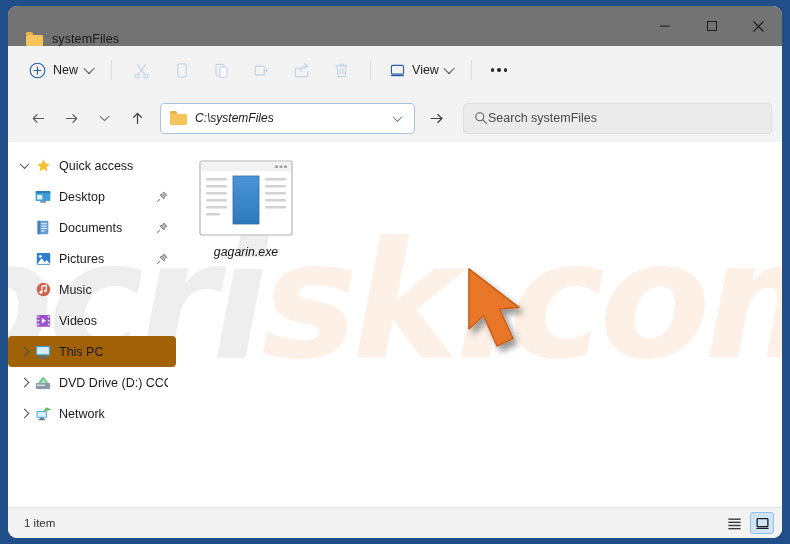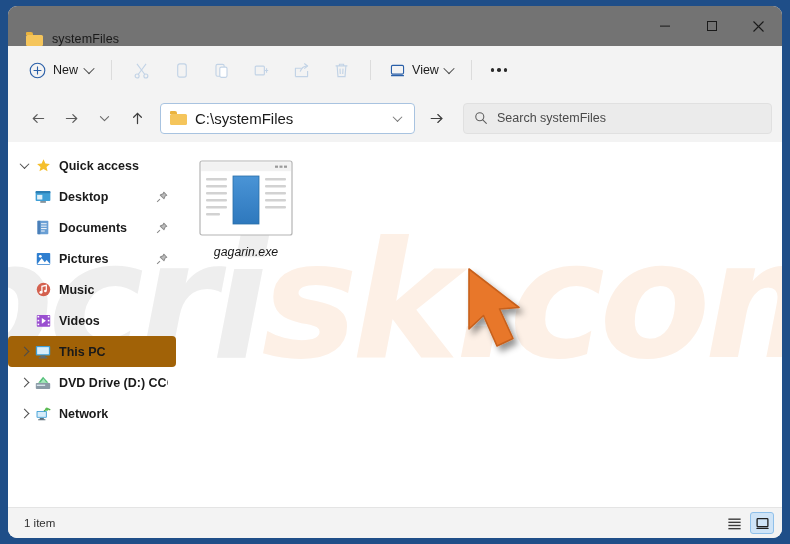--- a/index.html
+++ b/index.html
@@ -190,25 +190,26 @@
     border: 1px solid #a8c3e0;
     border-radius: 4px;
     display: flex;
     align-items: center;
     padding: 0 8px 0 9px;
     margin-left: 6px;
     max-width: 255px;
     box-sizing: border-box;
   }
   #address-path {
-    font-size: 15px;
+    font-size: 12px;
     color: #1a1a1a;
     margin-left: 8px;
     white-space: nowrap;
     overflow: hidden;
+    font-style: italic;
   }
   #address-dropdown {
     margin-left: auto;
     display: flex;
     align-items: center;
     justify-content: center;
     width: 18px; height: 24px;
   }
   #address-dropdown .chev {
     border-color: #777;
@@ -229,21 +230,20 @@
     border-radius: 4px;
     display: flex;
     align-items: center;
     padding: 0 10px;
     margin-left: 10px;
     box-sizing: border-box;
   }
   #search-placeholder {
     font-size: 12.5px;
     color: #4a4a4a;
-    margin-left: 9px;
     white-space: nowrap;
   }
 
   
   #explorer-body {
     flex: 1;
     display: flex;
     background: #ffffff;
     position: relative;
     overflow: hidden;
@@ -275,21 +275,20 @@
 
   
   #nav-pane {
     width: 168px;
     flex: none;
     background: transparent;
     padding-top: 8px;
     position: relative;
     z-index: 2;
     box-sizing: border-box;
-    font-weight: bold;
   }
   .nav-item {
     height: 31px;
     display: flex;
     align-items: center;
     padding-left: 6px;
     padding-right: 8px;
     box-sizing: border-box;
     position: relative;
   }

